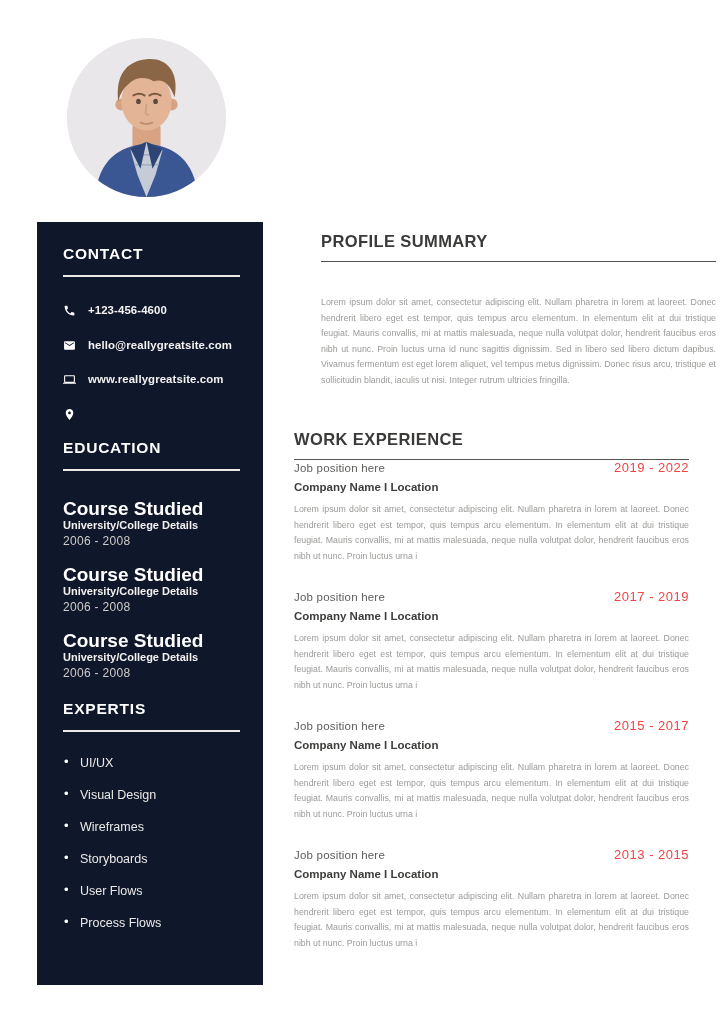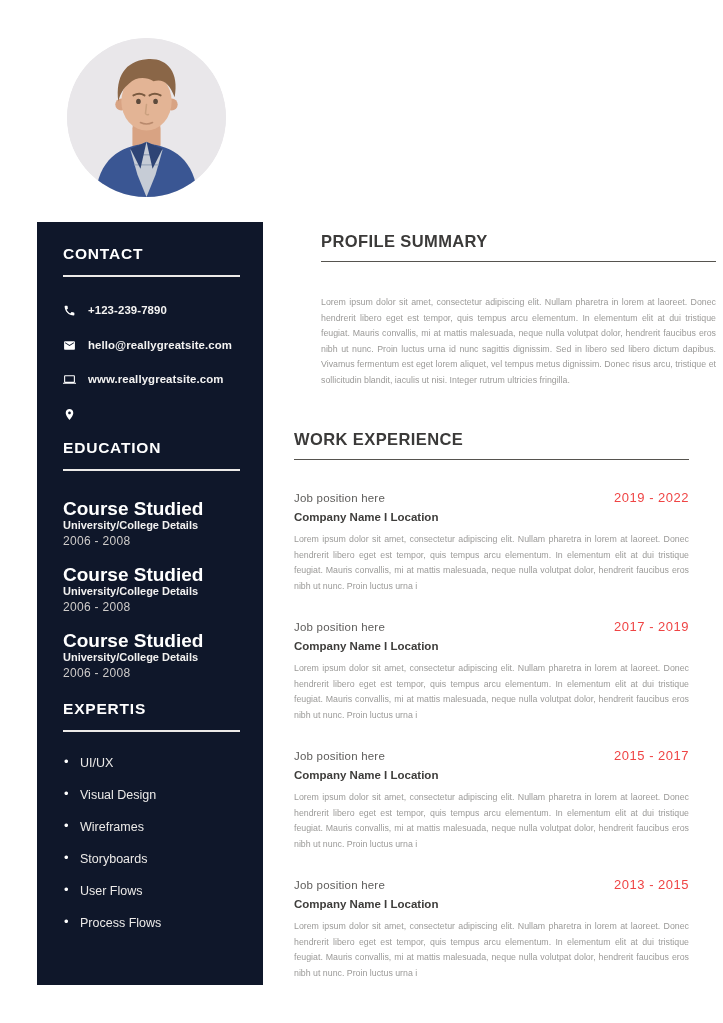--- a/index.html
+++ b/index.html
@@ -79,21 +79,21 @@
   .main-rule { border:0; border-top:1px solid #56544f; margin:11px 0 0 0; }
   .body-text {
     margin:0; font-size:8.8px; line-height:15.5px; color:#9b9a98;
     text-align:justify;
   }
 
   .summary { position:absolute; left:294px; top:233px; width:395px;margin-left:27px; }
   .summary .body-text { margin-top:33px; }
 
   .work { position:absolute; left:294px; top:431px; width:395px; }
-  .entries { margin-top:30px; }
+  .entries { }
   .entry { margin-bottom:25px; }
   .entry-head { display:flex; justify-content:space-between; align-items:baseline; }
   .entry-pos { font-size:11.5px; line-height:15px; color:#5e5d5b; letter-spacing:0.2px; }
   .entry-period { font-size:13px; color:#ef4444; letter-spacing:0.5px; }
   .entry-company { margin-top:4px; font-size:11.5px; line-height:15px; font-weight:bold; color:#3e3d3b; }
   .entry .body-text { margin-top:7px; }
 </style>
 </head>
 <body>
 
@@ -141,21 +141,21 @@
     <section>
       <h2 class="side-h">CONTACT</h2>
       <hr class="side-rule">
       <div class="contact-list">
         <div class="c-row">
           <span class="c-icon">
             <svg viewBox="0 0 24 24">
                 <path d="M6.62 10.79c1.44 2.83 3.76 5.14 6.59 6.59l2.2-2.2c.27-.27.67-.36 1.02-.24 1.12.37 2.33.57 3.57.57.55 0 1 .45 1 1V20c0 .55-.45 1-1 1-9.39 0-17-7.61-17-17 0-.55.45-1 1-1h3.5c.55 0 1 .45 1 1 0 1.25.2 2.45.57 3.57.11.35.03.74-.25 1.02l-2.2 2.2z"></path>
               </svg>
           </span>
-          <span class="c-text">+123-239-7890</span>
+          <span class="c-text">+123-456-4600</span>
         </div>
         <div class="c-row">
           <span class="c-icon">
             <svg viewBox="0 0 24 24">
                 <path d="M20 4H4c-1.1 0-2 .9-2 2v12c0 1.1.9 2 2 2h16c1.1 0 2-.9 2-2V6c0-1.1-.9-2-2-2zm0 4l-8 5-8-5V6l8 5 8-5v2z"></path>
               </svg>
           </span>
           <span class="c-text">hello@reallygreatsite.com</span>
         </div>
         <div class="c-row">

